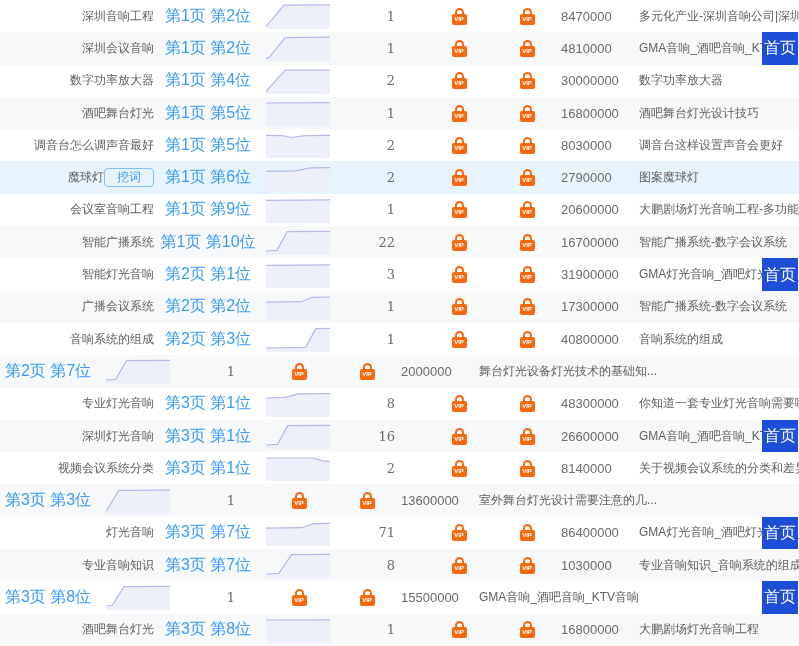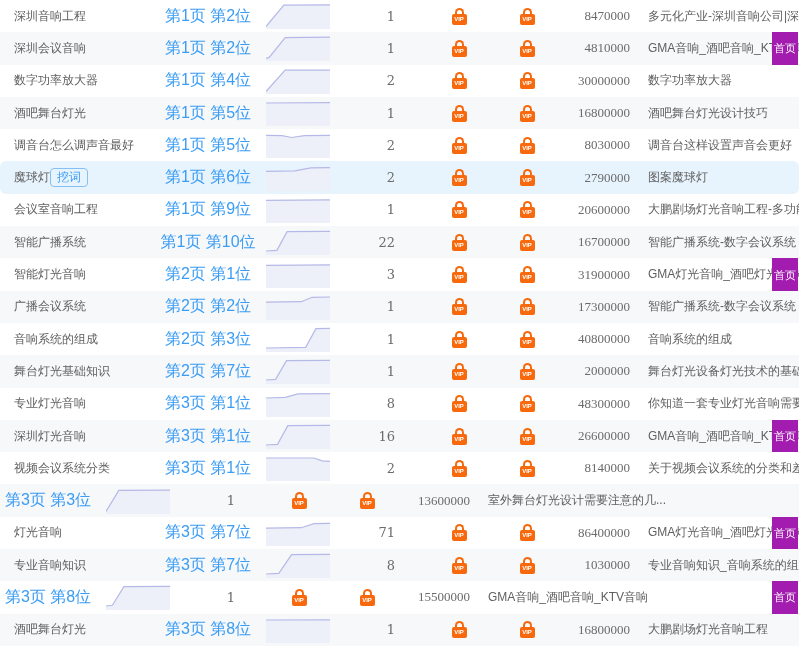--- a/index.html
+++ b/index.html
@@ -1,54 +1,54 @@
 <!DOCTYPE html>
 <html><head>
 <meta charset="utf-8">
 <style>
   html,body { margin:0; padding:0; background:#ffffff; }
   body { width:799px; height:646px; overflow:hidden; font-family:"Liberation Sans", sans-serif; }
   #table { width:799px; }
   .row { display:flex; align-items:center; height:32.3px; box-sizing:border-box; }
   .row.stripe { background:#f7f8fa; }
-  .row.hover { background:#e8f4fd;border-radius:6px; }
+  .row.hover { background:#e8f4fd; }
 
   .c-kw { width:160px; padding:0 6px 0 14px; box-sizing:border-box;
-          display:flex; align-items:center; justify-content:flex-start;
+          display:flex; align-items:center; justify-content:flex-end;
           font-size:12px; color:#5f5f5f; }
   .kw-text { white-space:nowrap; overflow:hidden; }
   .dig-btn { font-size:12px; color:#3b9cf4; border:1px solid #86c0f3; border-radius:4px;
-             padding:1px 6px; line-height:15px; background:transparent; cursor:pointer; flex:none; }
+             padding:1px 12px; line-height:15px; background:transparent; cursor:pointer; flex:none; }
 
   .c-rank { width:96px; text-align:center; font-size:16px; color:#3b9cf4;
             white-space:nowrap; cursor:pointer; }
 
   .c-spark { width:84px; display:flex; justify-content:center; align-items:center; }
   .c-spark svg { display:block; }
 
   .c-count { width:85px; padding-right:30px; box-sizing:border-box; text-align:right;
              font-size:13px; color:#6b6b6b; font-family:"DejaVu Serif", serif; }
 
   .c-vip { width:68px; display:flex; justify-content:center; }
   .vip { position:relative; width:15px; height:17px; cursor:pointer; }
   .vip .shackle { position:absolute; top:0; left:3px; width:9px; height:9px; box-sizing:border-box;
                   border:2px solid #f7690c; border-bottom:none; border-radius:5px 5px 0 0; }
   .vip .body { position:absolute; left:0; bottom:0; width:15px; height:11px; background:#f7690c;
                border-radius:2px; display:flex; align-items:center; justify-content:center;
                color:#ffffff; font-size:6px; font-weight:bold; line-height:11px; }
 
-  .c-vol { width:64px; padding-right:4px; box-sizing:border-box; text-align:right;
-           font-size:13px; color:#6b6b6b; font-family:Liberation Serif, serif;margin-left:9px; }
+  .c-vol { width:64px; padding-right:4px; box-sizing:border-box; 
+           font-size:13px; color:#6b6b6b; font-family:Liberation Sans, sans-serif; }
 
   .c-title { flex:1; position:relative; padding-left:14px; box-sizing:border-box;
              font-size:12px; color:#5f5f5f; white-space:nowrap; overflow:hidden;
              display:flex; align-items:center; height:100%; }
   .title-text { white-space:nowrap; }
   .badge { position:absolute; right:1px; top:50%; transform:translateY(-50%);
-           background:#a21caf; color:#ffffff; font-size:11px; line-height:14px;
+           background:#1d4ed8; color:#ffffff; font-size:16px; line-height:14px;
            padding:12px 2px; }
 </style>
 </head>
 <body>
 
 <div id="table">
     <div class="row">
       <div class="c-kw">
         <span class="kw-text">深圳音响工程</span>
       </div>
@@ -408,23 +408,20 @@
             <span>VIP</span>
           </span>
         </span>
       </div>
       <div class="c-vol">40800000</div>
       <div class="c-title">
         <span class="title-text">音响系统的组成</span>
       </div>
     </div>
     <div class="row stripe">
-      <div class="c-kw">
-        <span class="kw-text">舞台灯光基础知识</span>
-      </div>
       <div class="c-rank">第2页 第7位</div>
       <div class="c-spark">
         <svg width="64" height="26" viewBox="0 0 64 26">
           <polygon points="0.0,22.0 9.6,21.3 20.5,2.6 64.0,2.4 64,26 0,26" fill="#eef0f9" stroke="none"></polygon>
           <polyline points="0.0,22.0 9.6,21.3 20.5,2.6 64.0,2.4" fill="none" stroke="#b5b9e7" stroke-width="1.2"></polyline>
         </svg>
       </div>
       <div class="c-count">1</div>
       <div class="c-vip">
         <span class="vip">

